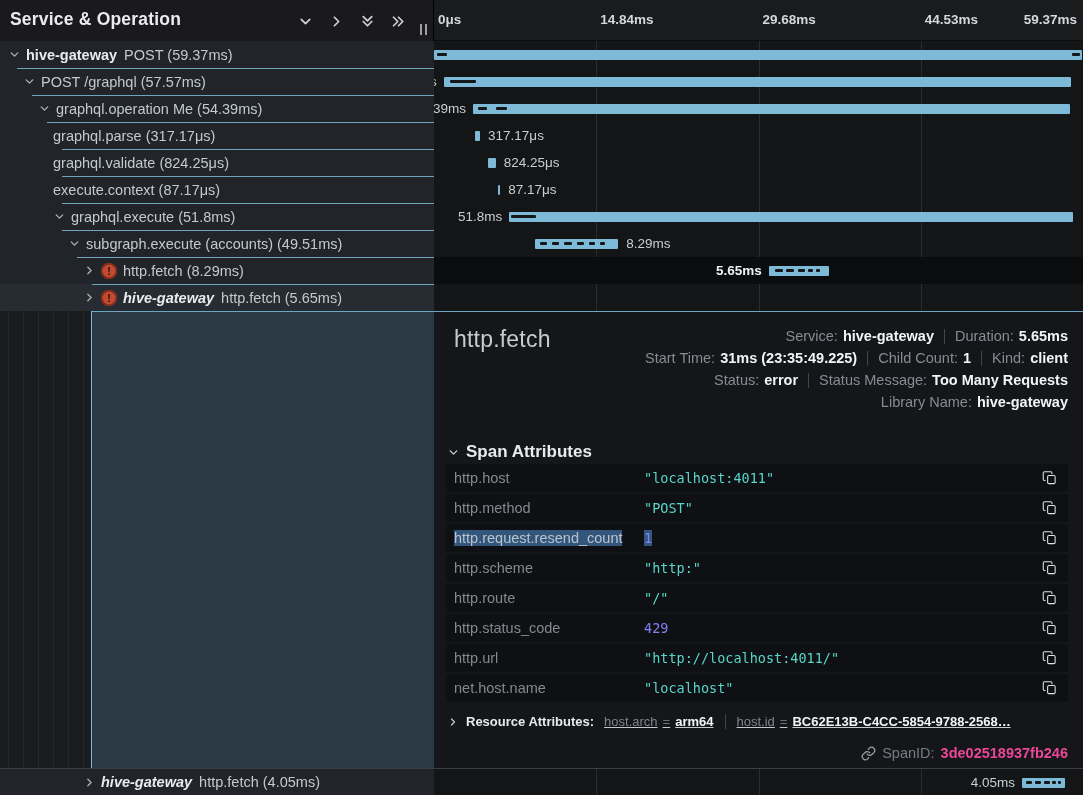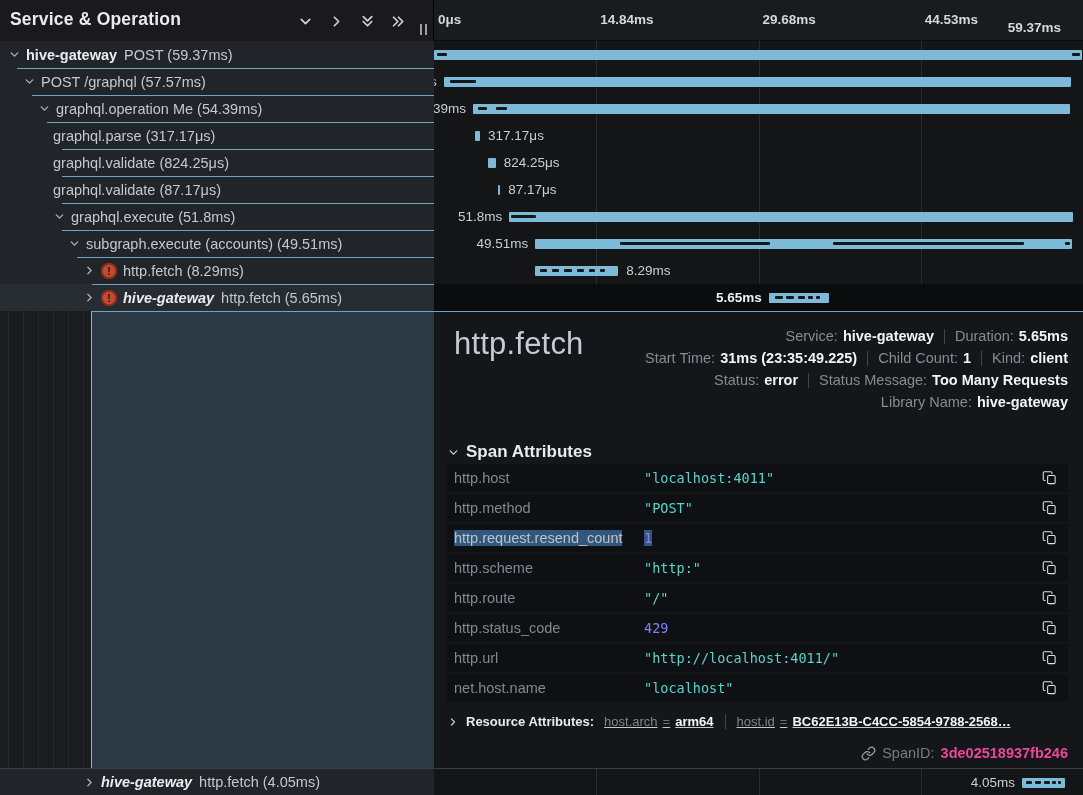--- a/index.html
+++ b/index.html
@@ -44,21 +44,21 @@
   .tl-rows{ position:absolute; left:0; top:41px; width:100%; }
   .brow{ position:relative; height:27px; overflow:hidden; }
   .brow.selected{ background:#0b0c0e; }
   .bar{ position:absolute; top:9px; height:10px; background:var(--bar,#7dbad7); border-radius:1px; cursor:pointer; }
   .mark{ position:absolute; top:12px; height:3px; background:#15171a; z-index:2; border-radius:1px; }
   .blabel{ position:absolute; top:6px; font-size:13.5px; color:#c9ced2; white-space:nowrap; }
   .brow.selected .blabel{ color:#eef1f3; font-weight:700; }
   .tl-bottom{ position:absolute; left:434px; top:768px; width:649px; height:27px; background:#131517; overflow:hidden; border-top:1px solid #3a3f44; }
   
   .detail{ position:absolute; left:434px; top:311px; width:649px; height:457px; background:#141619; border-top:1px solid #6fa5c0; overflow:hidden; }
-  .d-title{ position:absolute; left:20px; top:14px; font-size:31px; color:#c6cbd0; letter-spacing:.2px; }
+  .d-title{ position:absolute; left:20px; top:14px; font-size:23px; color:#c6cbd0; letter-spacing:.2px; }
   .meta{ position:absolute; right:15px; top:16px; display:flex; flex-direction:column; align-items:flex-end; gap:6px; }
   .meta-line{ display:flex; align-items:center; font-size:14.5px; }
   .meta-item{ display:flex; align-items:center; white-space:nowrap; }
   .meta-item .ml{ color:#868c92; margin-right:5px; }
   .meta-item .mv{ color:#f2f4f5; font-weight:700; }
   .meta-div{ width:1px; height:15px; background:#41464b; margin:0 10px; }
   .attrs-head{ position:absolute; left:13px; top:130px; display:flex; align-items:center; gap:6px; cursor:pointer; }
   .attrs-head .t{ font-size:17px; font-weight:700; color:#e8eaec; }
   .attrs{ position:absolute; left:12px; top:152px; width:622px; }
   .arow{ position:relative; height:28px; margin-bottom:2px; background:#0e1013; display:flex; align-items:center; }
@@ -151,21 +151,21 @@
           <span class="opn">graphql.parse (317.17μs)</span>
           <div class="rowline" style="left: 62px;"></div>
         </div>
         <div class="trow" style="padding-left: 53px;">
           <span class="chev-spacer"></span>
           <span class="opn">graphql.validate (824.25μs)</span>
           <div class="rowline" style="left: 62px;"></div>
         </div>
         <div class="trow" style="padding-left: 53px;">
           <span class="chev-spacer"></span>
-          <span class="opn">graphql.validate (87.17μs)</span>
+          <span class="opn">execute.context (87.17μs)</span>
           <div class="rowline" style="left: 62px;"></div>
         </div>
         <div class="trow" style="padding-left: 53px;">
           <span class="chev">
             <svg width="13" height="13" viewBox="0 0 24 24" fill="none" stroke="#a7adb3" stroke-width="2.6" stroke-linecap="round" stroke-linejoin="round">
               <polyline points="6 9 12 15 18 9"></polyline>
             </svg>
           </span>
           <span class="opn">graphql.execute (51.8ms)</span>
           <div class="rowline" style="left: 62px;"></div>
@@ -255,27 +255,20 @@
           <span class="blabel" style="left: calc(9.5% + 8px);">824.25μs</span>
         </div>
         <div class="brow">
           <div class="bar" style="left: 9.9%; width: 0.3%;"></div>
           <span class="blabel" style="left: calc(10.2% + 8px);">87.17μs</span>
         </div>
         <div class="brow" style="overflow: hidden;">
           <div class="bar" style="left: 11.6%; width: 86.9%;"></div>
           <div class="mark" style="left: 11.9%; width: 3.8%;"></div>
           <span class="blabel" style="right: calc(88.4% + 7px);">51.8ms</span>
-        </div>
-        <div class="brow" style="overflow: hidden;">
-          <div class="bar" style="left: 15.6%; width: 82.7%;"></div>
-          <div class="mark" style="left: 28.7%; width: 23%;"></div>
-          <div class="mark" style="left: 61.5%; width: 29.4%;"></div>
-          <div class="mark" style="left: 97.2%; width: 0.8%;"></div>
-          <span class="blabel" style="right: calc(84.4% + 7px);">49.51ms</span>
         </div>
         <div class="brow">
           <div class="bar" style="left: 15.6%; width: 12.8%;"></div>
           <div class="mark" style="left: 16.3%; width: 1.1%;"></div>
           <div class="mark" style="left: 18.2%; width: 1.1%;"></div>
           <div class="mark" style="left: 20.1%; width: 1.1%;"></div>
           <div class="mark" style="left: 22%; width: 1.1%;"></div>
           <div class="mark" style="left: 23.9%; width: 0.9%;"></div>
           <div class="mark" style="left: 25.6%; width: 0.7%;"></div>
           <span class="blabel" style="left: calc(28.4% + 8px);">8.29ms</span>
@@ -288,21 +281,21 @@
           <div class="mark" style="left: 57.7%; width: 0.7%;"></div>
           <div class="mark" style="left: 58.9%; width: 0.6%;"></div>
           <span class="blabel" style="right: calc(48.4% + 7px);">5.65ms</span>
         </div>
       </div>
     <div class="tl-header" id="tl-header">
         <div class="tick" style="left: 4px;">0μs</div>
         <div class="tick" style="left: calc(25% + 4px);">14.84ms</div>
         <div class="tick" style="left: calc(50% + 4px);">29.68ms</div>
         <div class="tick" style="left: calc(75% + 4px);">44.53ms</div>
-        <div class="tick" style="right: 22px; margin-top: 8px;">59.37ms</div>
+        <div class="tick" style="right: 6px;">59.37ms</div>
       </div>
   </div>
   <div class="tl-bottom" id="tl-bottom">
       <div class="grid" style="left: 25%;"></div>
       <div class="grid" style="left: 50%;"></div>
       <div class="grid" style="left: 75%;"></div>
       <div class="brow" style="overflow: hidden;">
         <div class="bar" style="left: 90.6%; width: 6.6%;"></div>
         <div class="mark" style="left: 91.2%; width: 0.9%;"></div>
         <div class="mark" style="left: 92.6%; width: 0.9%;"></div>

